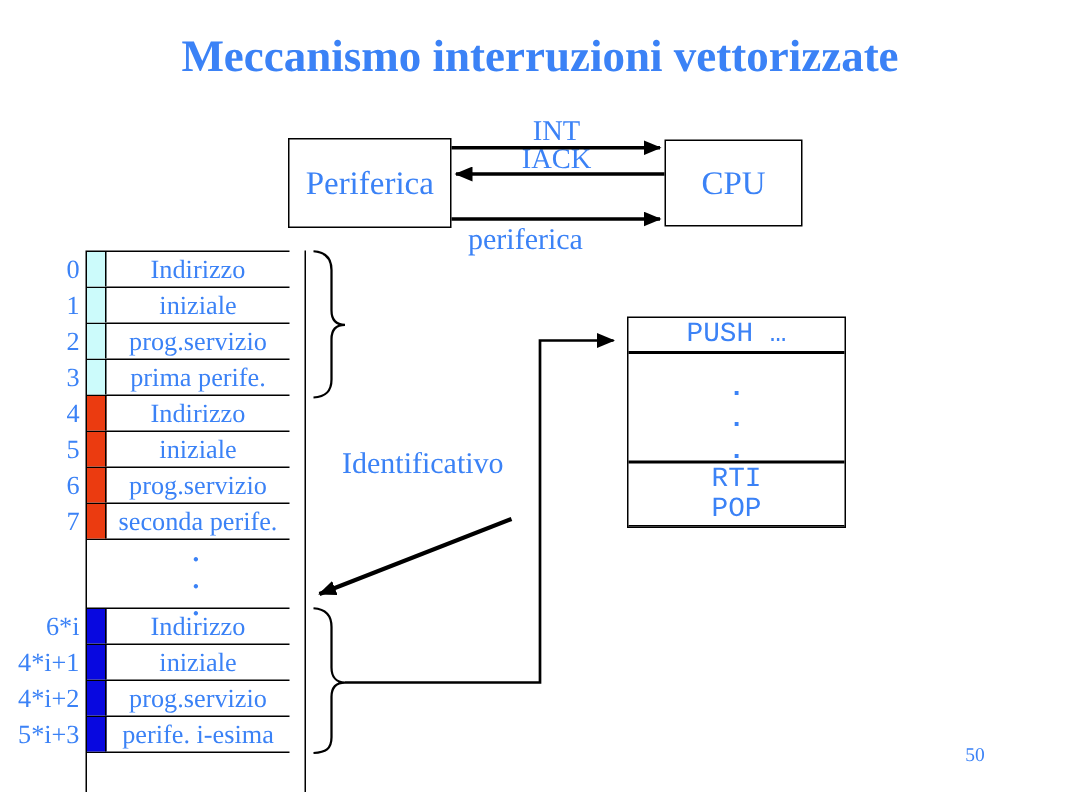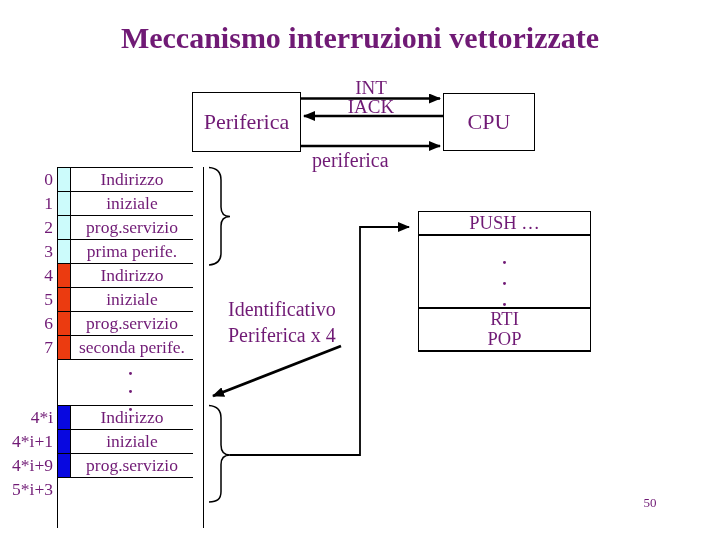--- a/index.html
+++ b/index.html
@@ -1,18 +1,18 @@
 <!DOCTYPE html>
 <html style="--periph1: #CCFBFB; --periph2: #EB3B10; --periphN: #0808E0;"><head>
 <meta charset="utf-8">
 <style>
   html,body{margin:0;padding:0;background:#fff;}
   #slide{
     position:relative;width:720px;height:540px;background:#ffffff;
-    font-family:"Liberation Serif","DejaVu Serif",serif;color:#701a75;overflow:hidden;
+    font-family:"Liberation Serif","DejaVu Serif",serif;color:#3b82f6;overflow:hidden;
   }
   .abs{position:absolute;}
   #title{
     left:0;top:21px;width:720px;text-align:center;
     font-size:30px;font-weight:bold;letter-spacing:0px;
   }
   .hwbox{
     border:1.7px solid #000;display:flex;align-items:center;justify-content:center;
     font-size:22px;background:#fff;box-sizing:border-box;
   }
@@ -48,22 +48,22 @@
     white-space:pre-line;font-size:18px;font-weight:bold;line-height:13.5px;
   }
   .mlabel{
     position:absolute;left:0;width:53px;height:24px;line-height:24px;
     text-align:right;font-size:17.5px;
   }
   
   #annotation{left:228px;top:297px;font-size:20px;line-height:25.5px;white-space:nowrap;}
   
   #stack{
-    left:418px;top:211px;width:173px;box-sizing:border-box;
-    border:1.7px solid #000;background:#fff;text-align:center;font-size:18.5px;
+    left:418px;top:211px;width:146px;box-sizing:border-box;
+    border:1.7px solid #000;background:#fff;text-align:center;font-size:18.5px;font-family:Liberation Mono, monospace;
   }
   #stack .srow{box-sizing:border-box;}
   #stack-push{height:24px;line-height:22px;border-bottom:2.6px solid #000;}
   #stack-dots{height:72.5px;border-bottom:2.6px solid #000;padding-top:12px;}
   #stack-pop{height:22px;line-height:21px;border-bottom:1.5px solid #000;}
   #stack-rti{height:20px;line-height:21px;}
   #page-number{left:634px;top:495px;width:32px;text-align:center;font-size:13px;}
   svg{position:absolute;left:0;top:0;pointer-events:none;}
 </style>
 </head>
@@ -130,39 +130,42 @@
           <div class="mtext">Indirizzo</div>
         </div>
       <div class="mrow">
           <div class="mcolor cC"></div>
           <div class="mtext">iniziale</div>
         </div>
       <div class="mrow">
           <div class="mcolor cC"></div>
           <div class="mtext">prog.servizio</div>
         </div>
+      <div class="mrow">
+          <div class="mcolor cC"></div>
+          <div class="mtext">perife. i-esima</div>
+        </div>
     </div>
   </div>
 
   <div class="mlabel" style="top:167px">0</div>
   <div class="mlabel" style="top:191px">1</div>
   <div class="mlabel" style="top:215px">2</div>
   <div class="mlabel" style="top:239px">3</div>
   <div class="mlabel" style="top:263px">4</div>
   <div class="mlabel" style="top:287px">5</div>
   <div class="mlabel" style="top:311px">6</div>
   <div class="mlabel" style="top:335px">7</div>
-  <div class="mlabel" style="top:405px">4*i</div>
+  <div class="mlabel" style="top:405px">6*i</div>
   <div class="mlabel" style="top:429px">4*i+1</div>
-  <div class="mlabel" style="top:453px">4*i+9</div>
+  <div class="mlabel" style="top:453px">4*i+2</div>
   <div class="mlabel" style="top:477px">5*i+3</div>
 
   <div id="annotation" class="abs">
     <div>Identificativo</div>
-    <div>Periferica x 4</div>
   </div>
 
   <div id="stack" class="abs">
     <div id="stack-push" class="srow">PUSH …</div>
     <div id="stack-dots" class="srow">
       <span class="vdots">.
 .
 .</span>
     </div>
     <div id="stack-rti" class="srow">RTI</div>

